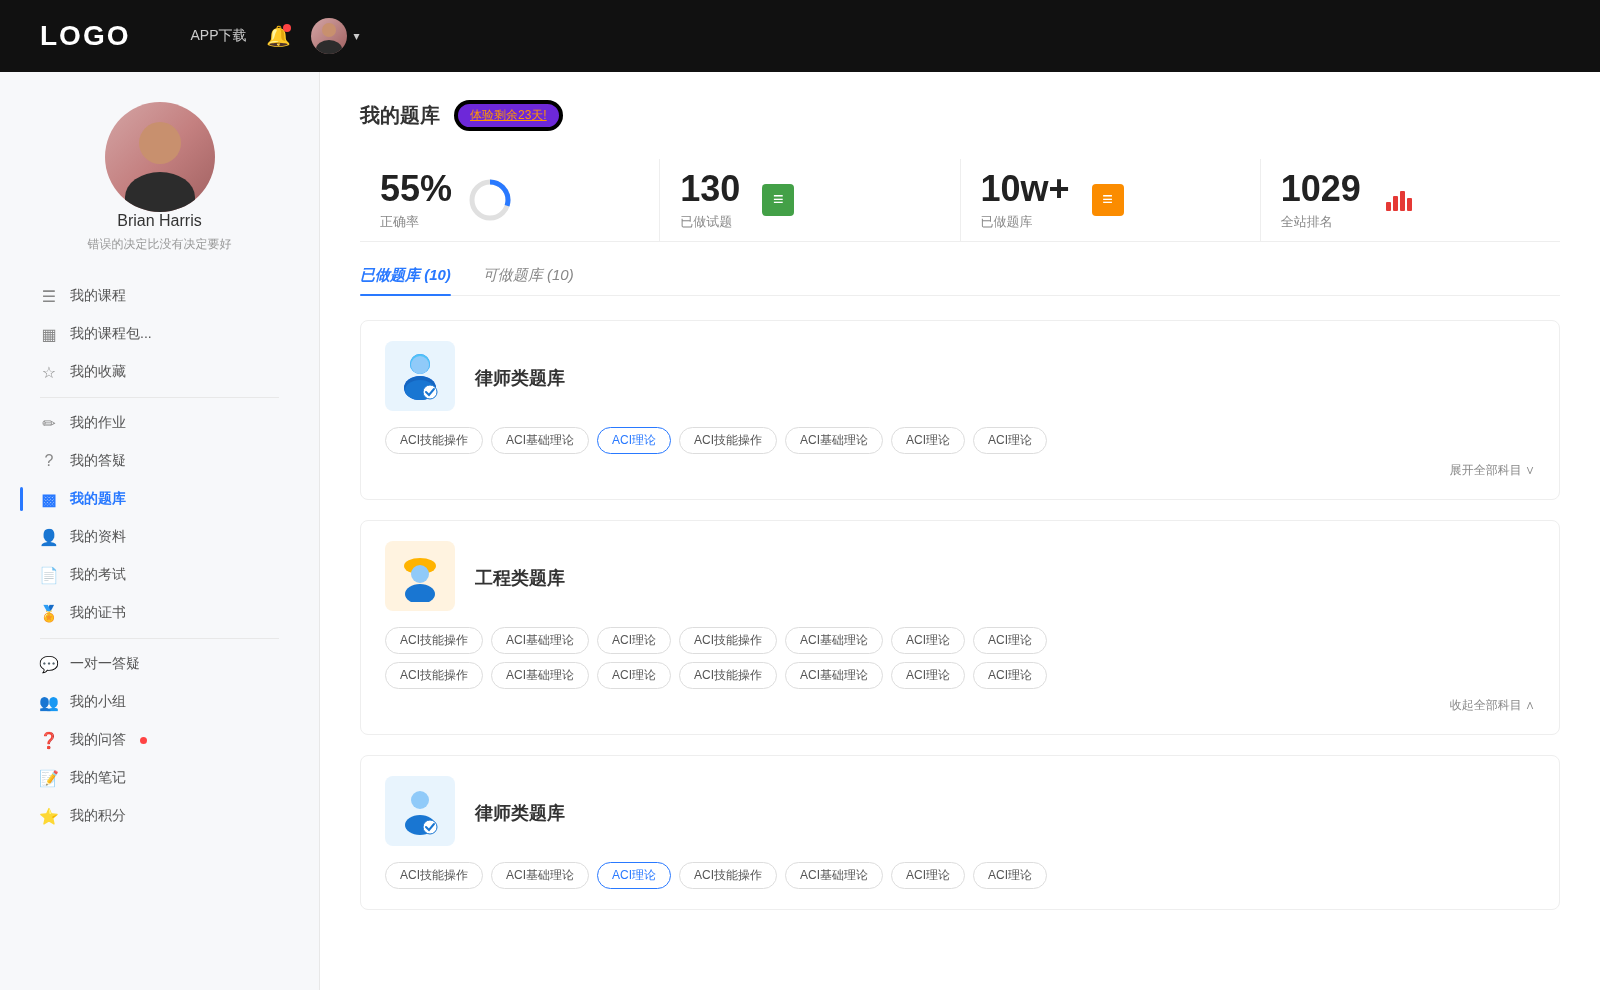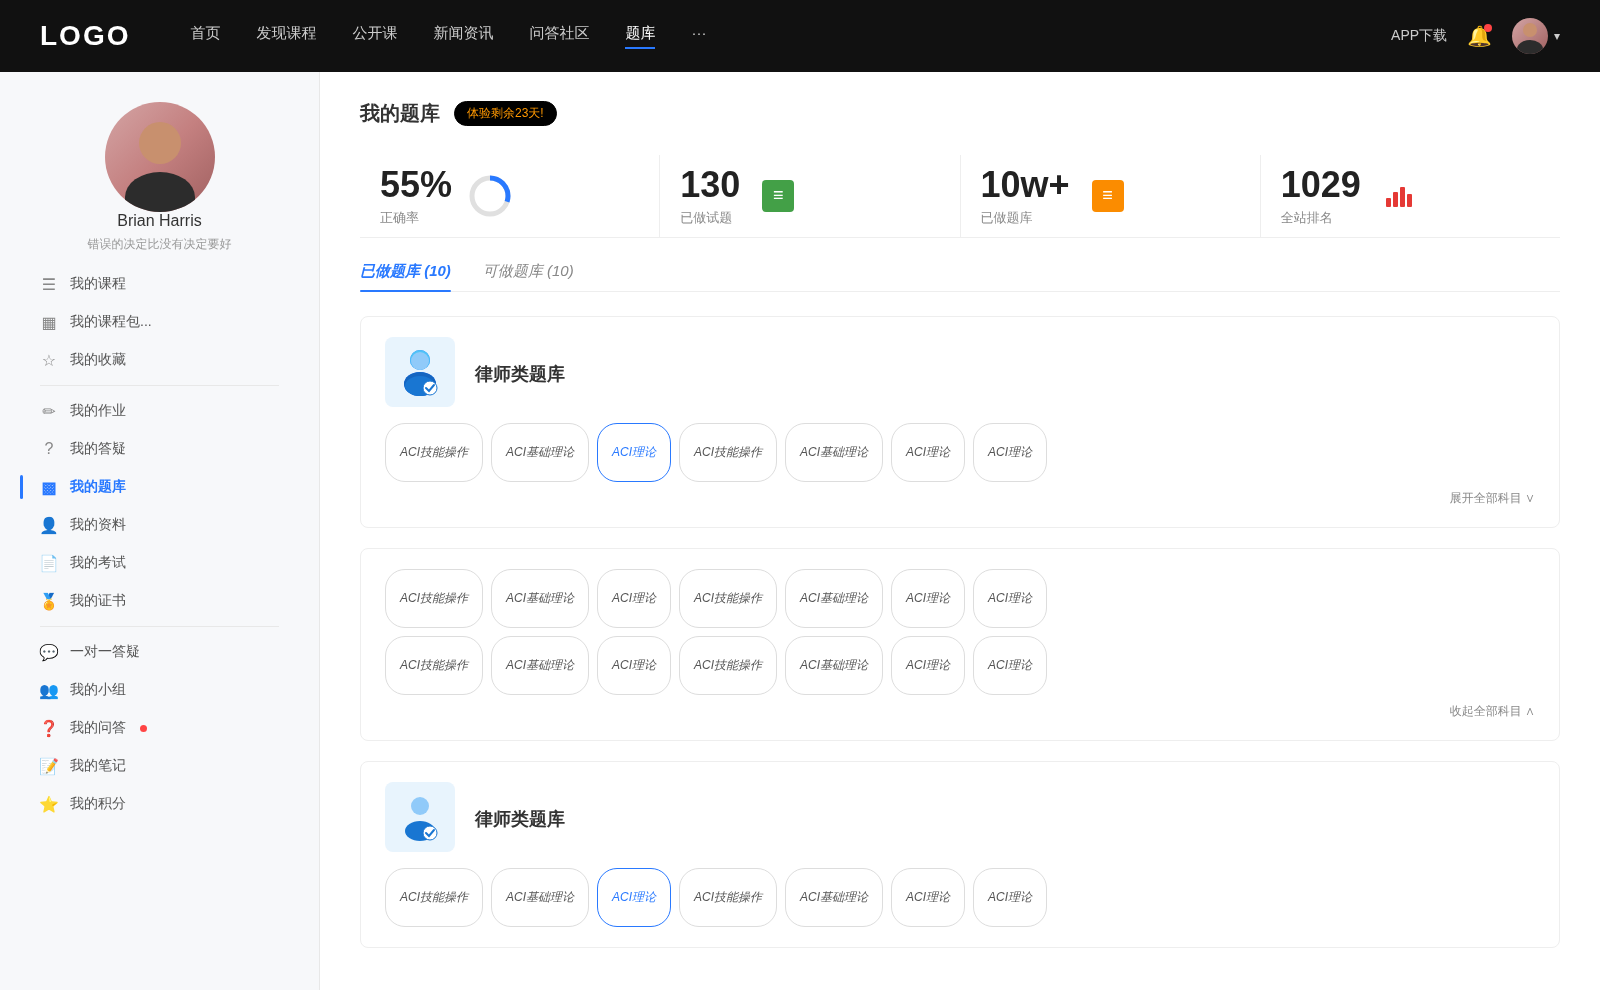--- a/index.html
+++ b/index.html
@@ -89,21 +89,21 @@
     }
     .sidebar .username {
       font-size: 16px;
       color: #333;
       font-weight: 500;
       margin-bottom: 6px;
     }
     .sidebar .motto {
       font-size: 12px;
       color: #999;
-      margin-bottom: 12px;
+      margin-bottom: 24px;
     }
     .sidebar .menu {
       width: 100%;
       padding: 0 20px;
     }
     .sidebar .menu-item {
       display: flex;
       align-items: center;
       gap: 12px;
       padding: 10px 20px;
@@ -165,26 +165,27 @@
       align-items: center;
       gap: 14px;
       margin-bottom: 28px;
     }
     .page-title {
       font-size: 20px;
       font-weight: 600;
       color: #333;
     }
     .trial-badge {
-      background: #000000;
+      background: #6d28d9;
       color: #ff9800;
-      border: 1px solid #000000;
+      border: 4px solid #000000;
       border-radius: 20px;
       padding: 3px 12px;
       font-size: 12px;
+      text-decoration: underline;
     }
 
     
     .stats-row {
       display: flex;
       gap: 0;
       border-bottom: 1px solid #eee;
       margin-bottom: 24px;
     }
     .stat-card {
@@ -310,26 +311,25 @@
     }
     .tags-row {
       display: flex;
       flex-wrap: wrap;
       gap: 8px;
       align-items: center;
     }
     .tag {
       border: 1px solid #ddd;
       border-radius: 20px;
-      padding: 20px 14px;
+      padding: 4px 14px;
       font-size: 12px;
       color: #555;
       cursor: pointer;
       background: #fff;
-      font-style: italic;
     }
     .tag.active-tag {
       border-color: #2979ff;
       color: #2979ff;
       background: #fff;
     }
     .expand-link {
       font-size: 12px;
       color: #888;
       cursor: pointer;
@@ -419,29 +419,20 @@
       height: 18px;
       border-radius: 50% 50% 0 0;
       background: #2c2c2c;
     }
   </style>
 </head>
 <body>
 
 <nav class="navbar">
   <div class="logo">LOGO</div>
-  <div class="nav-links">
-    <a>首页</a>
-    <a>发现课程</a>
-    <a>公开课</a>
-    <a>新闻资讯</a>
-    <a>问答社区</a>
-    <a class="active">题库</a>
-    <a>···</a>
-  </div>
   <div class="nav-right">
     <span class="app-download">APP下载</span>
     <span class="bell-icon">
       🔔
       <span class="dot"></span>
     </span>
     <div class="avatar-wrap">
       <div class="nav-avatar"></div>
       <span class="chevron">▾</span>
     </div>
@@ -606,20 +597,36 @@
         <span class="tag active-tag">ACI理论</span>
         <span class="tag">ACI技能操作</span>
         <span class="tag">ACI基础理论</span>
         <span class="tag">ACI理论</span>
         <span class="tag">ACI理论</span>
       </div>
       <div class="expand-link">展开全部科目 ∨</div>
     </div>
 
     <div class="qbank-card">
+      <div class="qbank-header">
+        <div class="qbank-icon" style="background:#fff3e0;">
+          <svg class="engineer-svg" viewBox="0 0 52 52">
+
+            <ellipse cx="26" cy="16" rx="16" ry="8" fill="#ffb300"></ellipse>
+            <rect x="12" y="16" width="28" height="5" fill="#ffb300" rx="2"></rect>
+
+            <circle cx="26" cy="24" r="9" fill="#90caf9"></circle>
+
+            <ellipse cx="26" cy="44" rx="15" ry="10" fill="#1976d2"></ellipse>
+          </svg>
+        </div>
+        <div>
+          <div class="qbank-title">工程类题库</div>
+        </div>
+      </div>
       <div class="tags-row">
         <span class="tag">ACI技能操作</span>
         <span class="tag">ACI基础理论</span>
         <span class="tag">ACI理论</span>
         <span class="tag">ACI技能操作</span>
         <span class="tag">ACI基础理论</span>
         <span class="tag">ACI理论</span>
         <span class="tag">ACI理论</span>
       </div>
       <div class="tags-row" style="margin-top:8px;">

